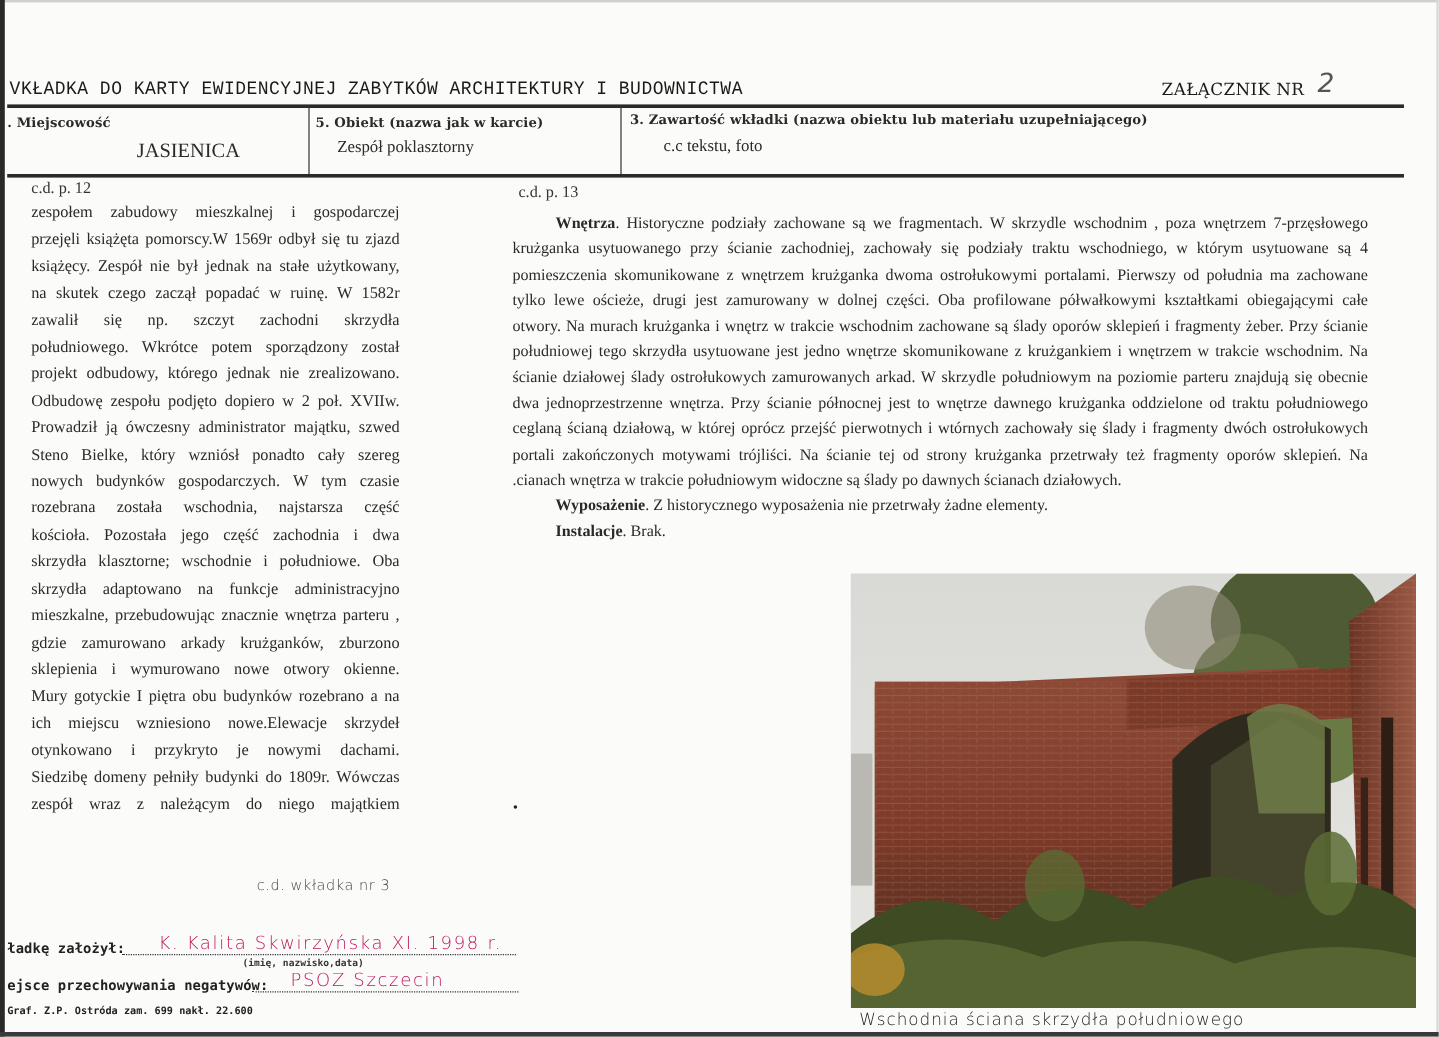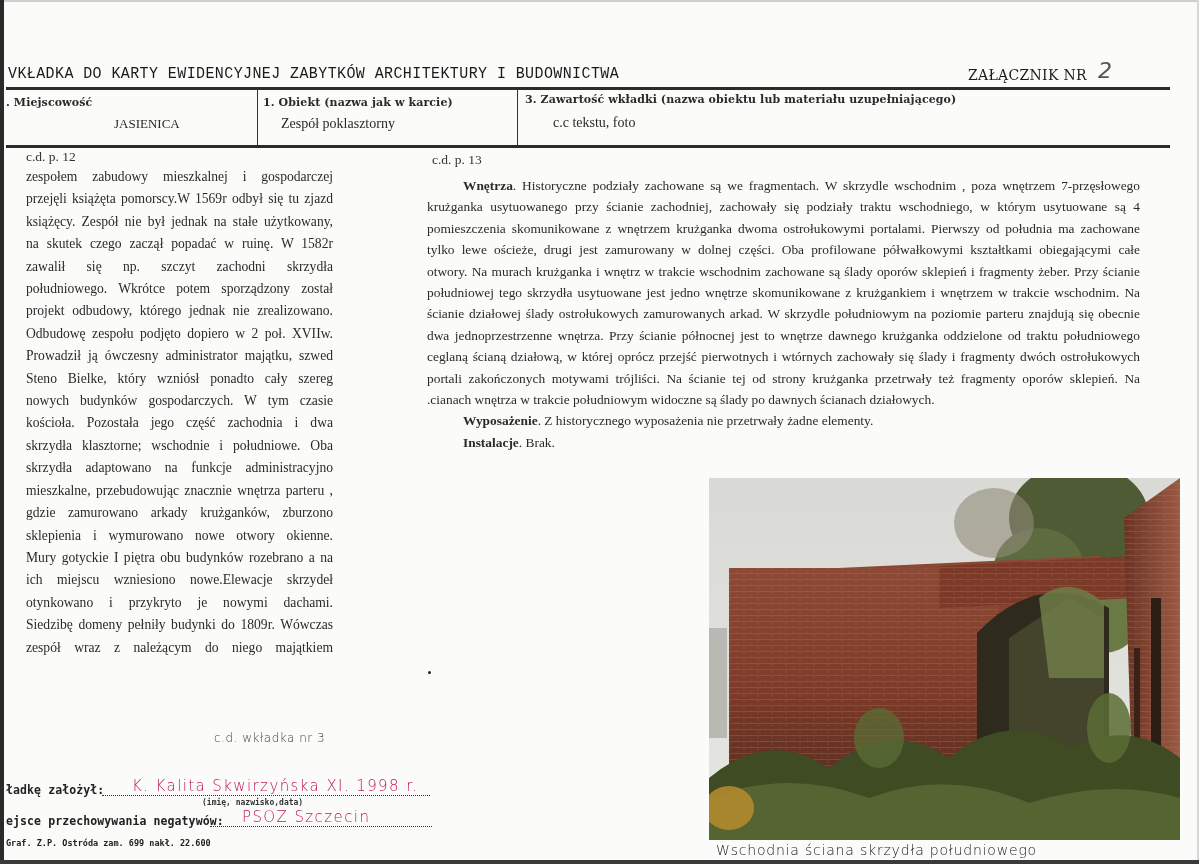--- a/index.html
+++ b/index.html
@@ -125,42 +125,43 @@
 <div class="page-border-left"></div>
 <div class="page-border-right"></div>
 <div class="page-border-bottom"></div>
 
 <div class="form-title">VKŁADKA DO KARTY EWIDENCYJNEJ ZABYTKÓW ARCHITEKTURY I BUDOWNICTWA</div>
 <div class="annex-label">ZAŁĄCZNIK NR</div>
 <div class="annex-number">2</div>
 <div class="rule-thick rule-top"></div>
 
 <div class="field-label" style="left:6px; top:96px;">. Miejscowość</div>
-<div class="field-value" style="left:114px; top:116px; font-size:13px;">JASIENICA</div>
+<div class="field-value" style="left:114px; top:116px; font-size:17px;">JASIENICA</div>
 <div class="field-sep" style="left:257px;"></div>
-<div class="field-label" style="left:263px; top:96px;">1. Obiekt (nazwa jak w karcie)</div>
+<div class="field-label" style="left:263px; top:96px;">5. Obiekt (nazwa jak w karcie)</div>
 <div class="field-value" style="left:281px; top:116px;">Zespół poklasztorny</div>
 <div class="field-sep" style="left:517px;"></div>
 <div class="field-label" style="left:525px; top:93px;">3. Zawartość wkładki (nazwa obiektu lub materiału uzupełniającego)</div>
 <div class="field-value" style="left:553px; top:115px;">c.c tekstu, foto</div>
 <div class="rule-thick rule-mid"></div>
 
 <div class="page-ref" style="left:26px; top:149px;">c.d. p. 12</div>
 <div class="left-col">
   <span class="ln">zespołem zabudowy mieszkalnej i gospodarczej</span>
   <span class="ln">przejęli książęta pomorscy.W 1569r odbył się tu  zjazd</span>
   <span class="ln">książęcy. Zespół nie był  jednak na stałe użytkowany,</span>
   <span class="ln">na skutek czego zaczął popadać w ruinę. W 1582r</span>
   <span class="ln">zawalił się np. szczyt zachodni skrzydła</span>
   <span class="ln">południowego. Wkrótce potem sporządzony został</span>
   <span class="ln">projekt odbudowy, którego jednak nie zrealizowano.</span>
   <span class="ln">Odbudowę zespołu podjęto dopiero w 2 poł. XVIIw.</span>
   <span class="ln">Prowadził ją ówczesny administrator majątku, szwed</span>
   <span class="ln">Steno Bielke, który wzniósł ponadto cały szereg</span>
   <span class="ln">nowych budynków gospodarczych. W tym czasie</span>
+  <span class="ln">rozebrana została wschodnia, najstarsza część</span>
   <span class="ln">kościoła. Pozostała jego część zachodnia i dwa</span>
   <span class="ln">skrzydła klasztorne; wschodnie i południowe. Oba</span>
   <span class="ln">skrzydła adaptowano na funkcje administracyjno</span>
   <span class="ln">mieszkalne, przebudowując znacznie wnętrza parteru ,</span>
   <span class="ln">gdzie zamurowano arkady krużganków, zburzono</span>
   <span class="ln">sklepienia i wymurowano nowe otwory okienne.</span>
   <span class="ln">Mury gotyckie I piętra obu budynków rozebrano a na</span>
   <span class="ln">ich miejscu wzniesiono nowe.Elewacje skrzydeł</span>
   <span class="ln">otynkowano i przykryto je nowymi dachami.</span>
   <span class="ln">Siedzibę domeny pełniły budynki do 1809r. Wówczas</span>

